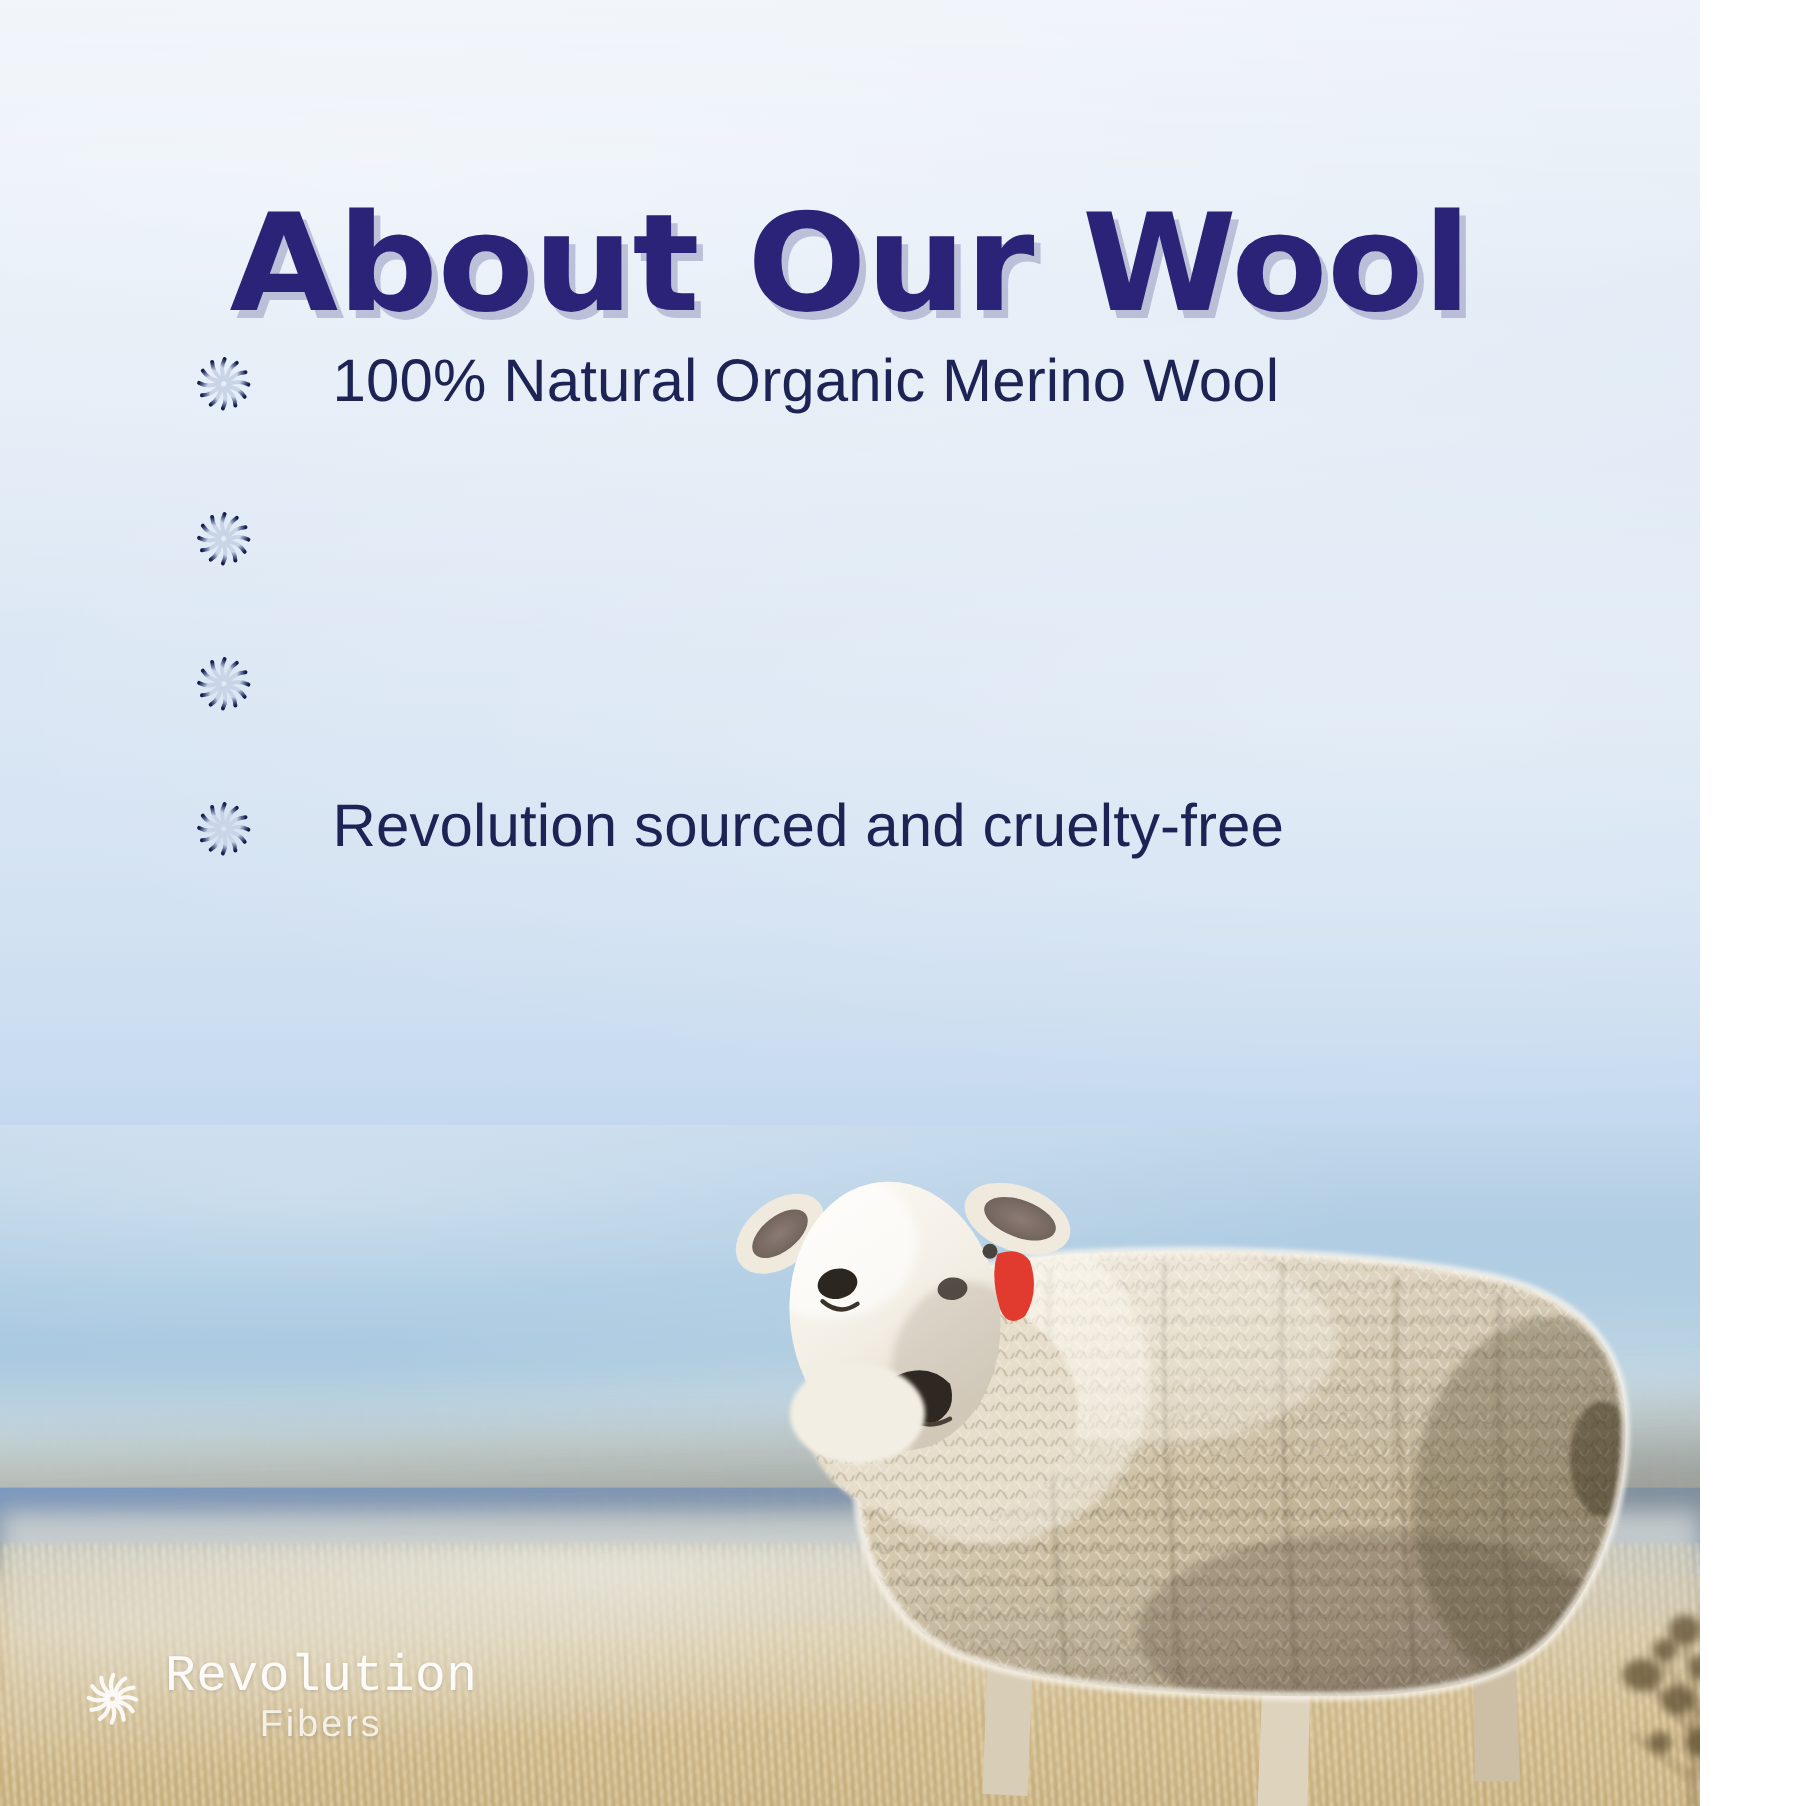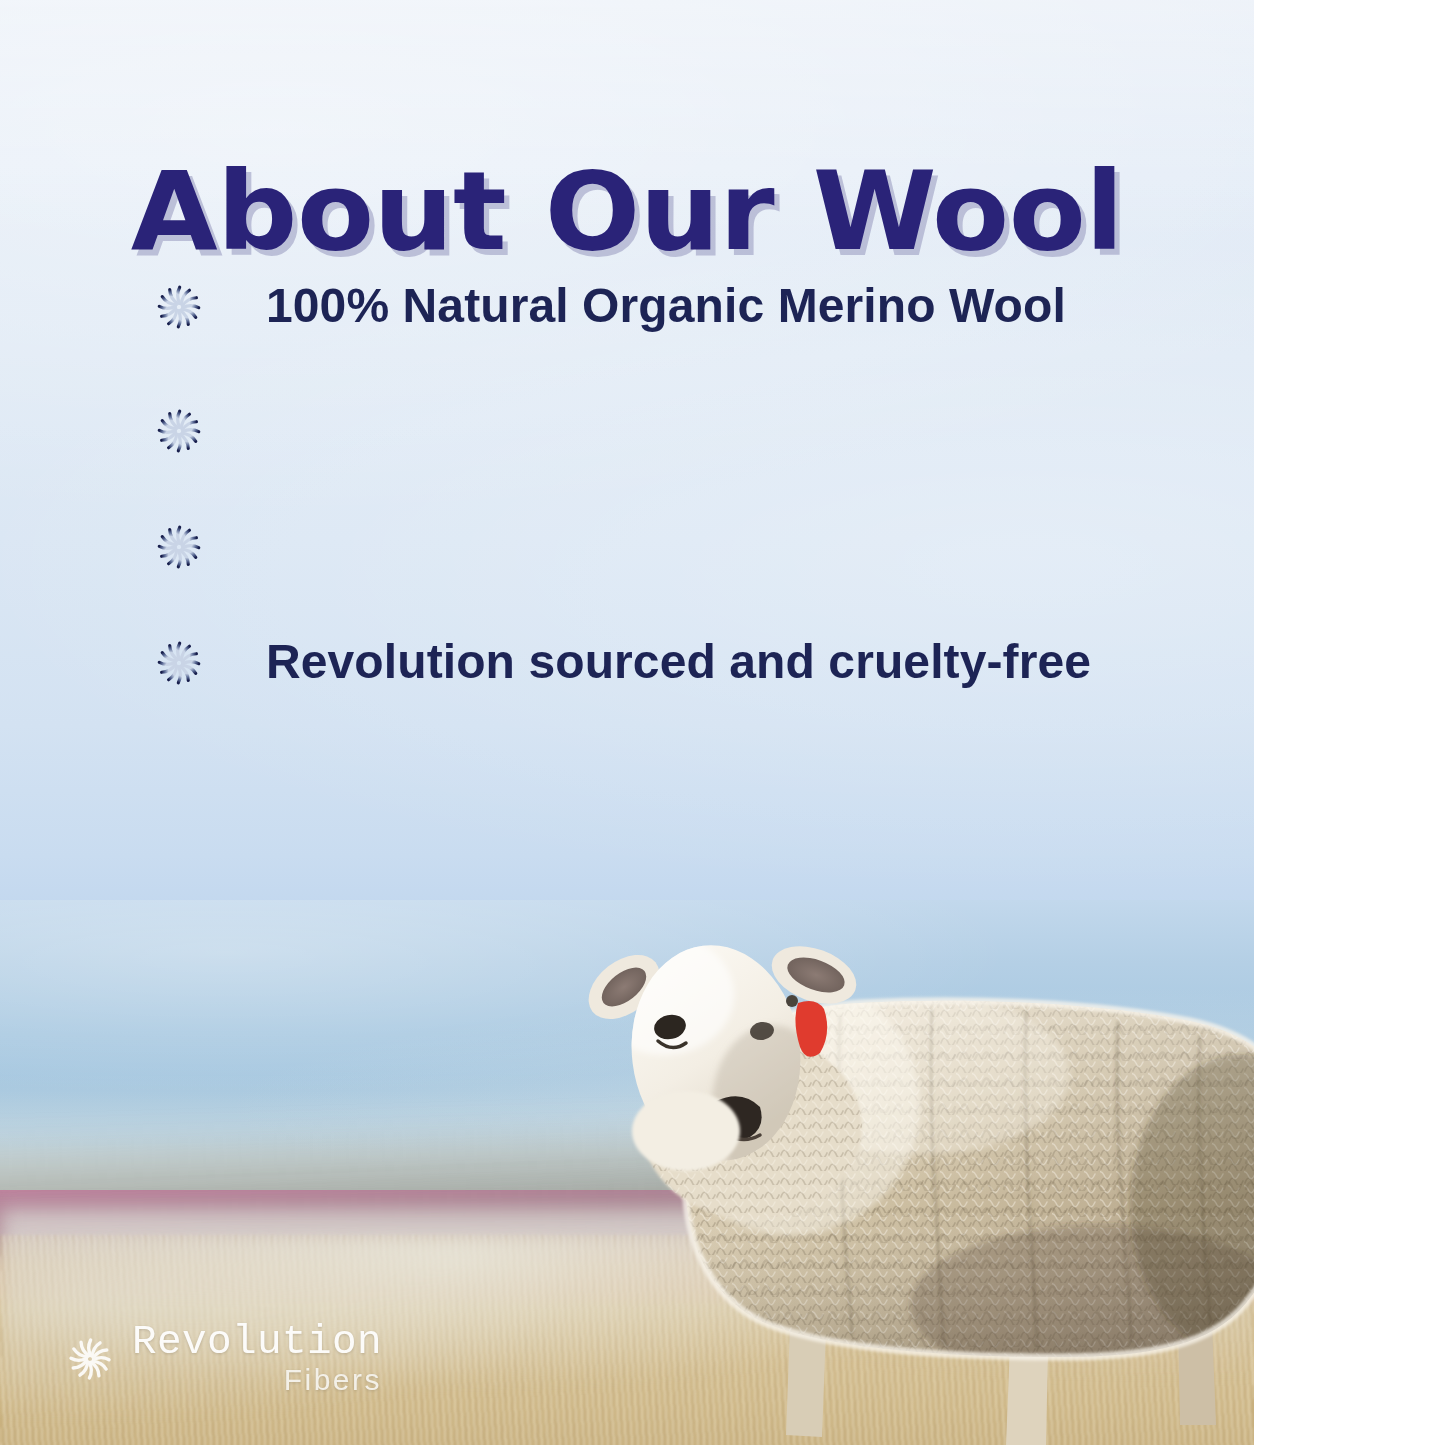--- a/index.html
+++ b/index.html
@@ -3,25 +3,25 @@
 <meta charset="utf-8">
 <title>About Our Wool</title>
 <style>
   html, body {
     margin: 0;
     padding: 0;
     background: #ffffff;
   }
   .canvas {
     position: relative;
-    width: 1254px;
+    width: 1360px;
     height: 1445px;
     overflow: hidden;
     font-family: "Liberation Sans", sans-serif;
-    background: #ec4899;
+    background: #3b82f6;
   }
 
   
   .photo {
     position: absolute;
     inset: 0;
     overflow: hidden;
   }
   
   .sky-upper {
@@ -204,21 +204,21 @@
     width: 58px;
     height: 58px;
     margin-top: 6px;
   }
   .bullet-text {
     flex: 1 1 auto;
     margin-left: 58px;
     color: #1d2455;
     font-size: 48px;
     line-height: 1.42;
-    font-weight: 700;
+    font-weight: 400;
     letter-spacing: .1px;
     font-family: "Liberation Sans", sans-serif;
   }
   .b1 { margin-bottom: 56px; }
   .b2 { margin-bottom: 52px; }
   .b3 { margin-bottom: 52px; }
 
   
   .logo {
     position: absolute;
@@ -234,21 +234,21 @@
   .logo-word-main {
     display: block;
     font-family: Liberation Mono, monospace;
     font-size: 41px;
     color: #ffffff;
     letter-spacing: .4px;
     text-shadow: 0 1px 3px rgba(120,110,90,.35);
   }
   .logo-word-sub {
     display: block;
-    text-align: right;
+    text-align: center;
     font-family: "Liberation Sans", sans-serif;
     font-size: 30px;
     color: #f6f4ee;
     letter-spacing: 2.5px;
     margin-top: 2px;
     text-shadow: 0 1px 3px rgba(120,110,90,.35);
   }
 </style>
 </head>
 <body>

